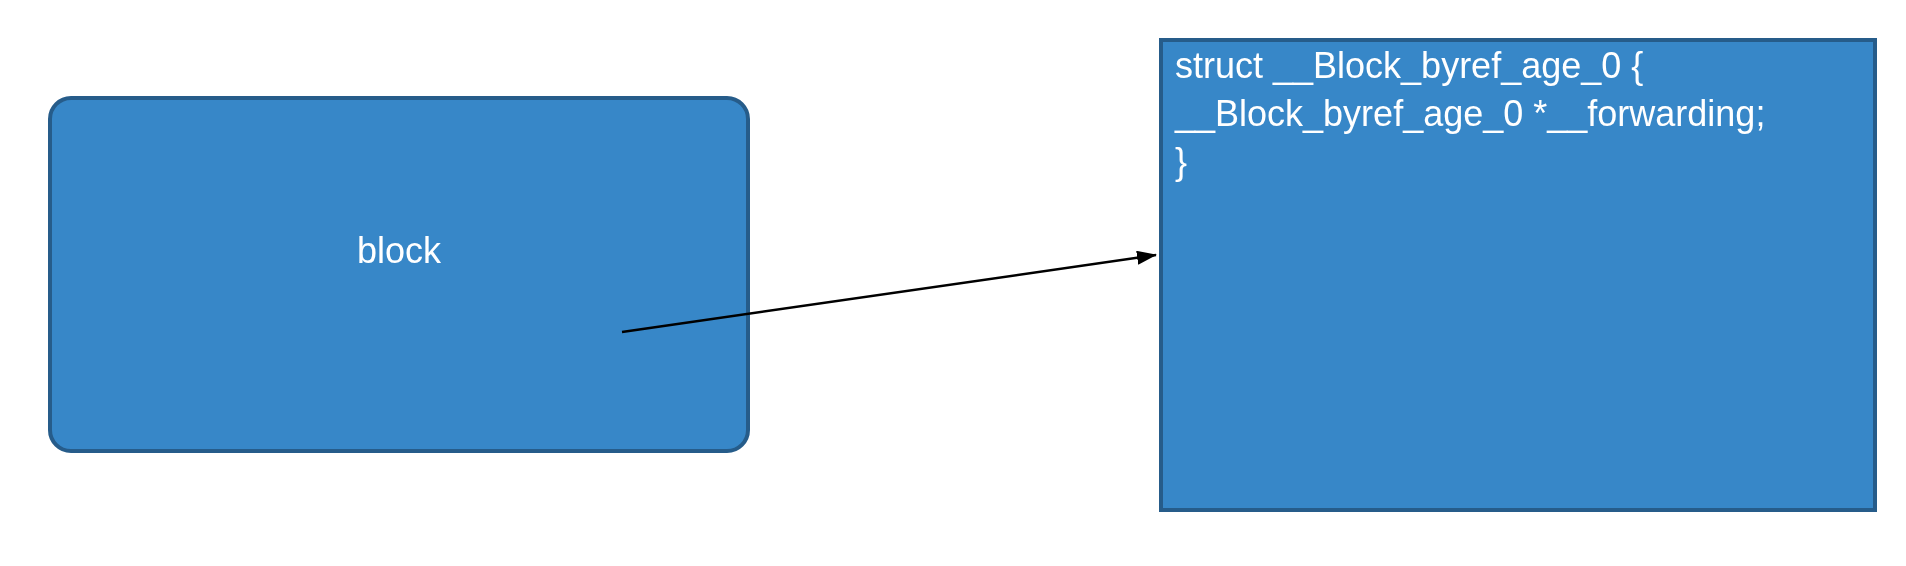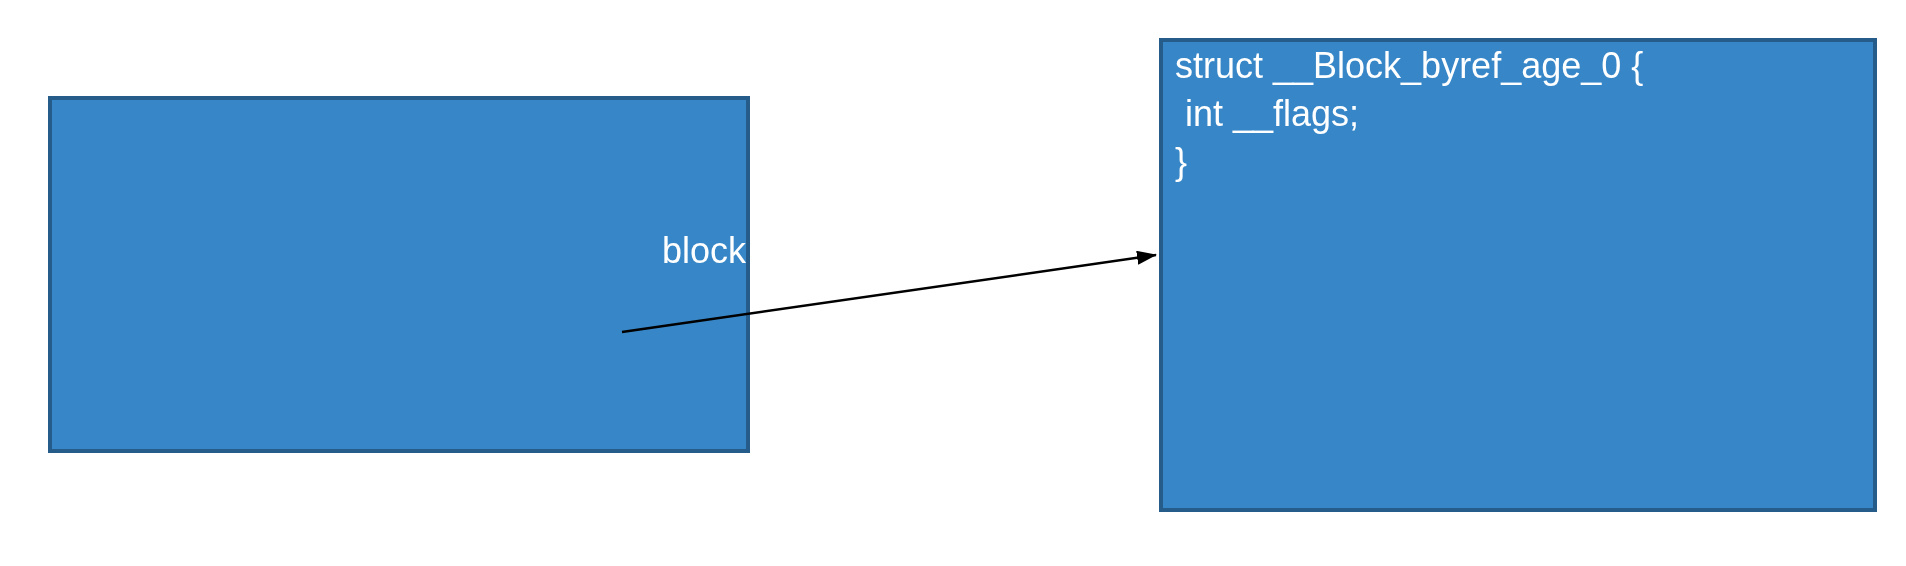--- a/index.html
+++ b/index.html
@@ -24,23 +24,24 @@
     font-size: 36px;
     line-height: 48px;
   }
   .left-box {
     left: 48px;
     top: 96px;
     width: 702px;
     height: 357px;
     display: flex;
     flex-direction: column;
-    align-items: flex-end;
+    align-items: center;
     justify-content: center;
     text-align: center;
+    border-radius: 23px;
   }
   .left-box .spacer {
     height: 48px;
   }
   .right-box {
     left: 1159px;
     top: 38px;
     width: 718px;
     height: 474px;
     display: flex;
@@ -66,21 +67,21 @@
 
 <div id="canvas" style="--box-fill: #3787c8; --box-border: #265c8a; --box-text: #ffffff; --canvas-bg: #ffffff;">
 
   <div class="box left-box">
     <div class="line">block</div>
     <div class="spacer"></div>
   </div>
 
   <div class="box right-box">
     <div class="code-line">struct __Block_byref_age_0 {</div>
-    <div class="code-line"> int __flags;</div>
+    <div class="code-line">__Block_byref_age_0 *__forwarding;</div>
     <div class="code-line">}</div>
   </div>
 
   <svg id="arrow-overlay" viewBox="0 0 1906 566" xmlns="http://www.w3.org/2000/svg" aria-hidden="true">
     <defs>
       <marker id="arrowhead" markerUnits="userSpaceOnUse" markerWidth="22" markerHeight="16" refX="19" refY="7" orient="auto">
         <path id="arrowhead-path" d="M0,0 L20,7 L0,14 z" fill="#000000"></path>
       </marker>
     </defs>
     <line id="arrow-line" stroke-width="2.5" marker-end="url(#arrowhead)" x1="622" y1="332" x2="1156" y2="255" stroke="#000000"></line>

